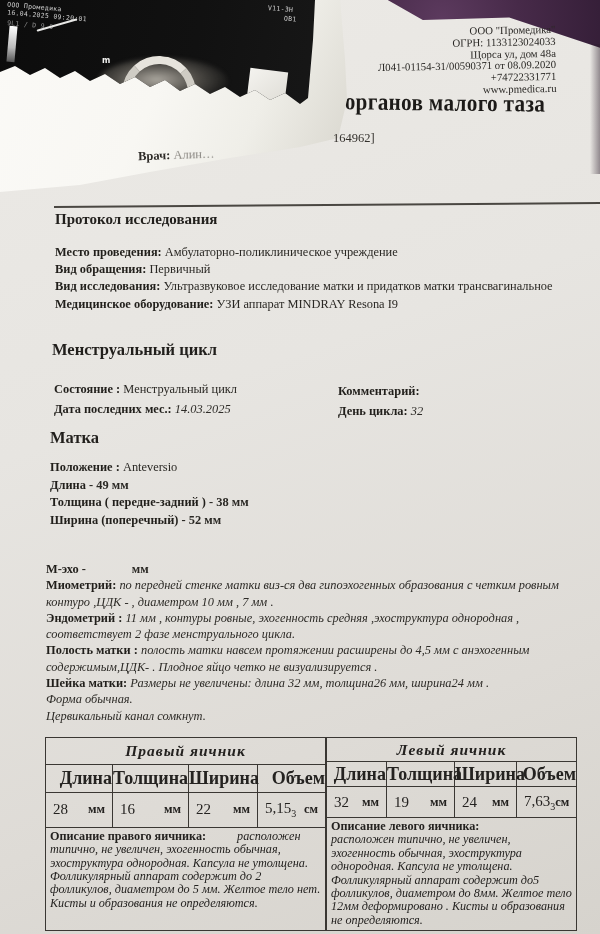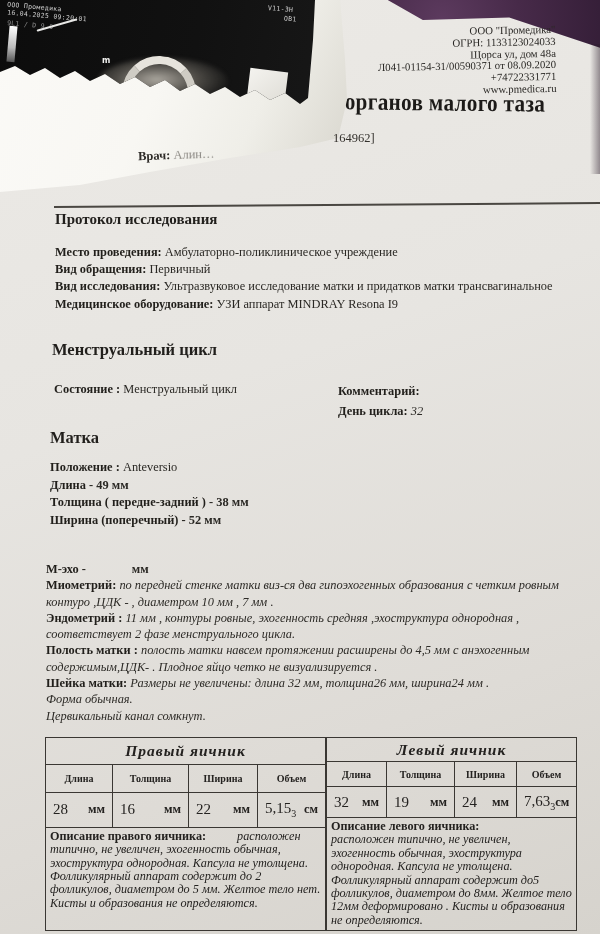--- a/index.html
+++ b/index.html
@@ -67,21 +67,21 @@
   .findings{left:46px;top:561px;width:556px;line-height:16.3px;}
   .findings p{white-space:normal;}
   b.lbl{font-weight:bold;color:#211f1b;}
   i.val{font-style:italic;color:#2d2b27;}
   .mmgap{margin-left:46px;font-weight:bold;}
   
   .ovaries{position:absolute;left:45px;top:737px;display:flex;z-index:4;}
   table.ov{border-collapse:collapse;table-layout:fixed;}
   table.ov td,table.ov th{border:1.6px solid #3a3733;padding:0;color:#242220;}
   .ov .ttl{font-size:15.5px;font-weight:bold;height:23px;text-align:center;letter-spacing:1px;font-style:italic;}
-  .ov .hdr{font-size:10px;font-weight:bold;height:24px;text-align:center;}
+  .ov .hdr{font-size:18px;font-weight:bold;height:24px;text-align:right;}
   .ov .num{height:30px;font-size:15px;}
   .ov .cellflex{display:flex;justify-content:space-between;align-items:center;padding:0 7px;}
   .ov .cellflex .u{font-weight:bold;font-size:12.5px;}
   .ov sub{font-size:10px;}
   .ov .desc{font-size:12.2px;line-height:13.4px;padding:2px 4px 3px 4px;vertical-align:top;height:86px;}
   .ov .desc b{font-weight:bold;}
   .ov .desc i{margin-left:28px;}
   .rt{width:280px;} .lt{width:250px;border-radius:12px;}
 </style>
 </head>
@@ -133,20 +133,21 @@
   <div class="body-rows protocol-rows">
     <p><b class="lbl">Место проведения:</b><span> Амбулаторно-поликлиническое учреждение</span></p>
     <p><b class="lbl">Вид обращения:</b><span> Первичный</span></p>
     <p><b class="lbl">Вид исследования:</b><span>  Ультразвуковое исследование матки и придатков матки трансвагинальное</span></p>
     <p><b class="lbl">Медицинское оборудование:</b><span> УЗИ аппарат MINDRAY Resona I9</span></p>
   </div>
 
   <div class="sec-h h-cycle">Менструальный цикл</div>
   <div class="body-rows cycle-left">
     <p><b class="lbl">Состояние  :</b><span>  Менструальный цикл</span></p>
+    <p><b class="lbl">Дата последних мес.:</b><i class="val">  14.03.2025</i></p>
   </div>
   <div class="body-rows cycle-right">
     <p><b class="lbl">Комментарий:</b></p>
     <p><b class="lbl">День цикла:</b><i class="val">  32</i></p>
   </div>
 
   <div class="sec-h h-uterus">Матка</div>
   <div class="body-rows uterus-rows">
     <p><b class="lbl">Положение  :</b><span>  Anteversio</span></p>
     <p><b class="lbl">Длина -</b><b>  49   мм</b></p>

